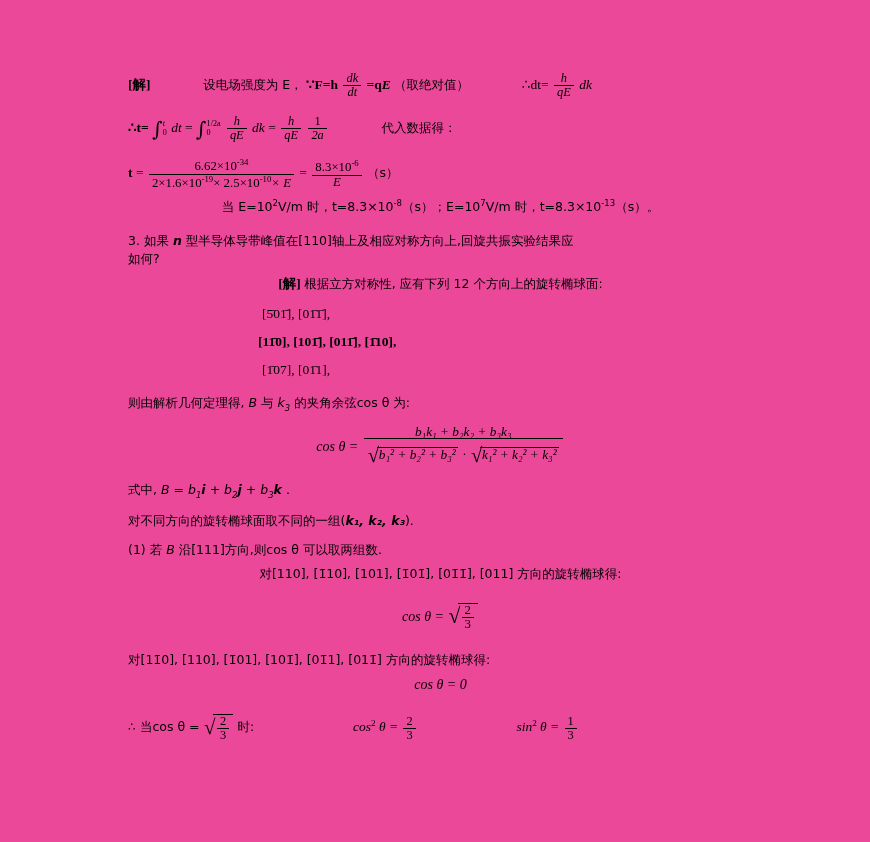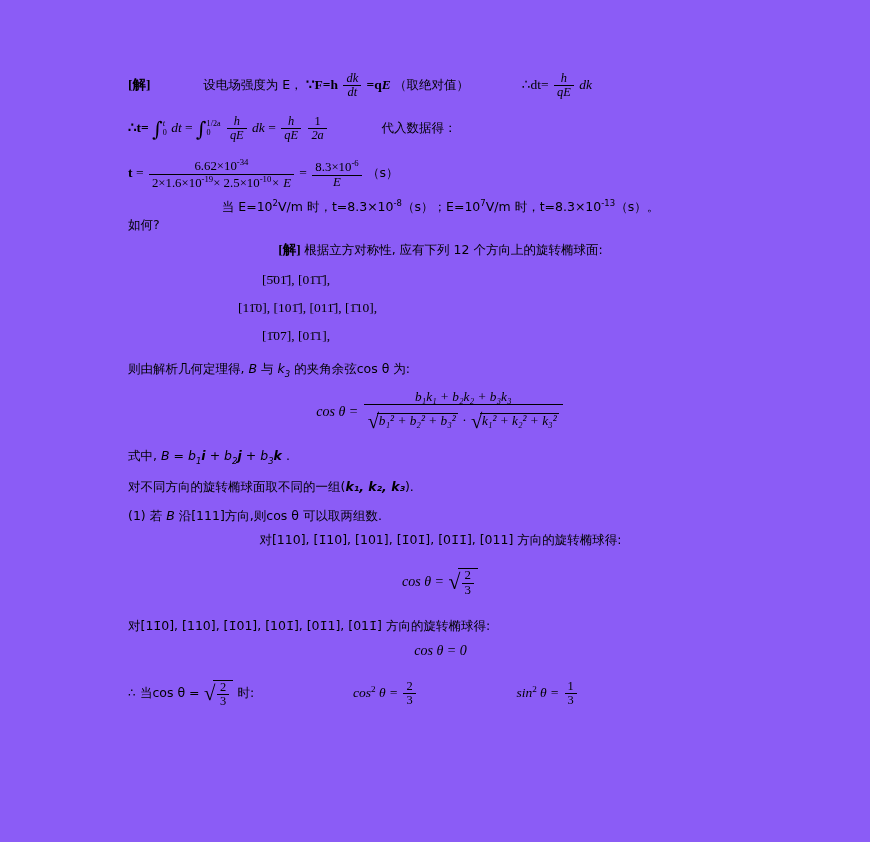--- a/index.html
+++ b/index.html
@@ -13,21 +13,21 @@
     font-family: "Liberation Serif", serif;
     color: #000000;
     position: relative;
     overflow: hidden;
   }
   .page {
     position: absolute;
     left: 0; top: 0;
     width: 870px;
     height: 842px;
-    background: #8b5cf6;
+    background: #ec4899;
   }
   .content {
     position: absolute;
     left: 128px;
     top: 72px;
     width: 625px;
   }
   .line {
     position: relative;
     font-size: 13.5px;
@@ -164,33 +164,39 @@
         <span class="num"><span>8.3×10</span><span class="sup">-6</span></span>
         <span class="den it">E</span>
       </span>
       <span class="cn">（s）</span>
     </div>
 
     <div class="line gap-s cn">
       <span>当 E=10</span><span class="sup">2</span><span>V/m 时，t=8.3×10</span><span class="sup">-8</span><span>（s）；E=10</span><span class="sup">7</span><span>V/m 时，t=8.3×10</span><span class="sup">-13</span><span>（s）。</span>
     </div>
 
+    <div class="line gap-l cn">
+      <span>3.</span>
+      <span>如果</span>
+      <span class="it bold">n</span>
+      <span>型半导体导带峰值在[110]轴上及相应对称方向上,回旋共振实验结果应</span>
+    </div>
     <div class="line cn">如何?</div>
 
     <div class="line gap-s">
       <span class="tag">[解]</span>
       <span class="cn">根据立方对称性, 应有下列 12 个方向上的旋转椭球面:</span>
     </div>
 
     <div class="dirlist">
       <div class="dirline" style="margin-left:24px;">
         <span>[5̄01̄],</span>
         <span>[01̄1̄],</span>
       </div>
-      <div class="dirline" style="margin-left:0;">
+      <div class="dirline" style="margin-left:20px;font-weight:bold;">
         <span>[11̄0],</span>
         <span>[101̄],</span>
         <span>[011̄],</span>
         <span>[1̄10],</span>
       </div>
       <div class="dirline" style="margin-left:24px;">
         <span>[1̄07],</span>
         <span>[01̄1],</span>
       </div>
     </div>

